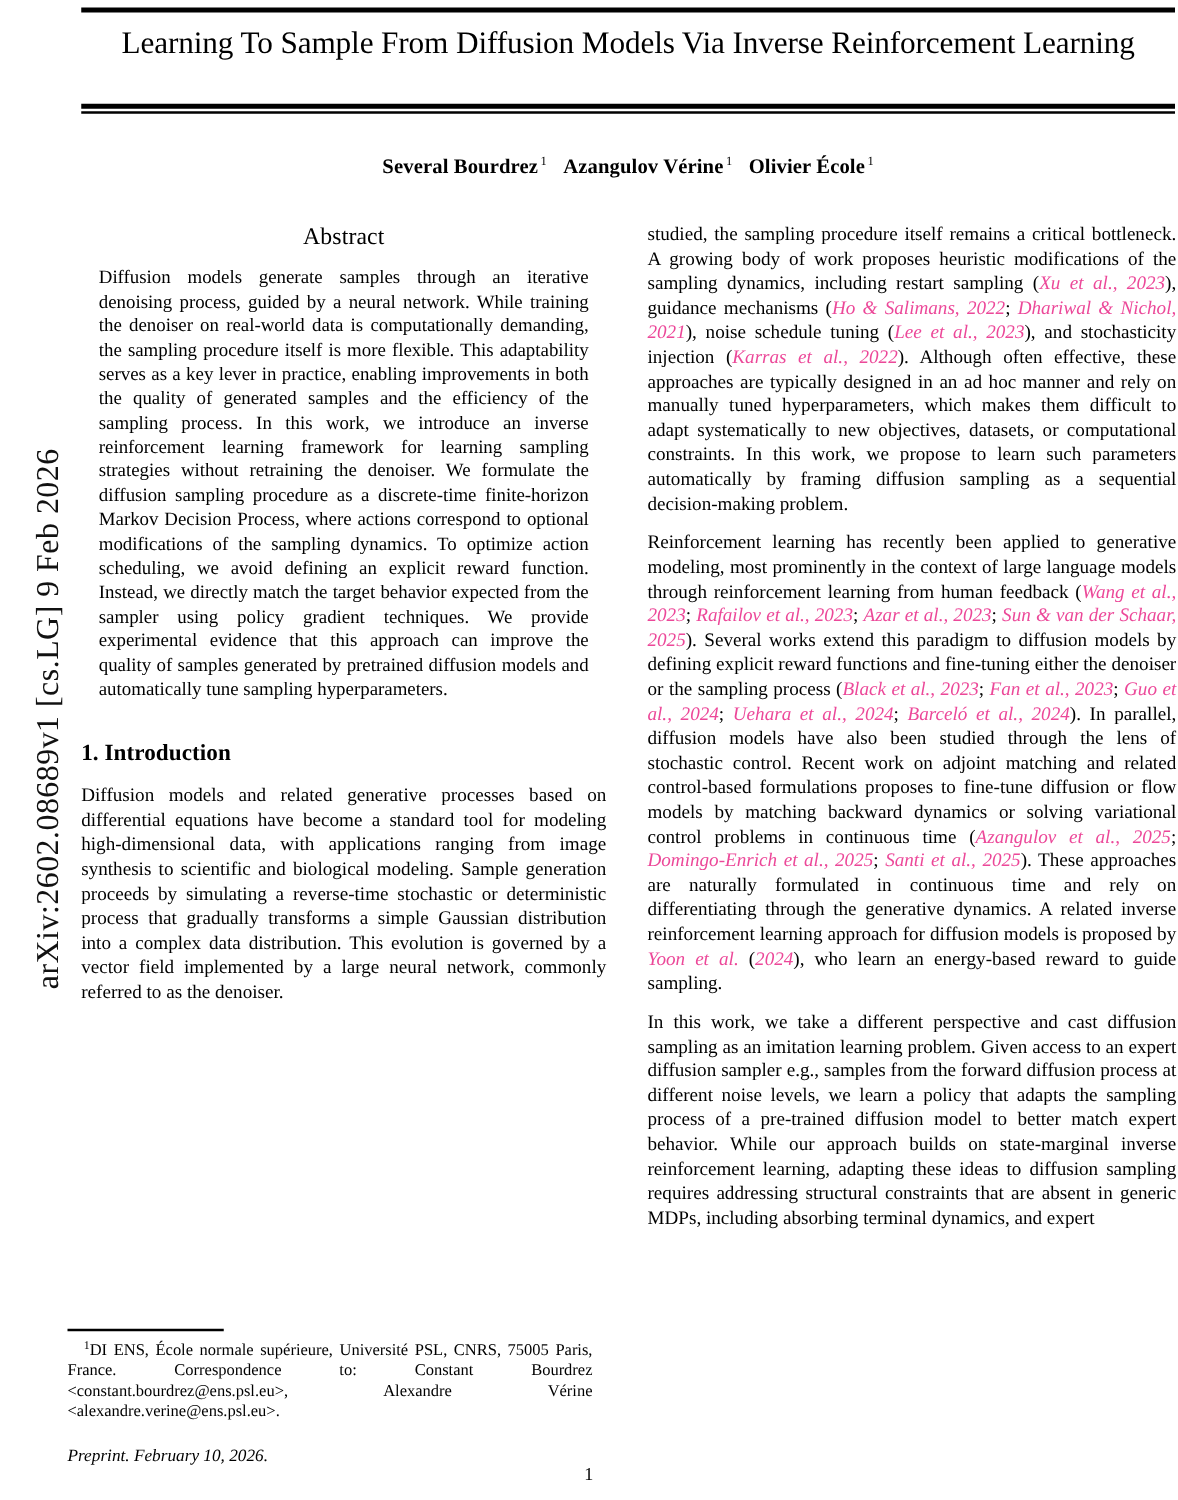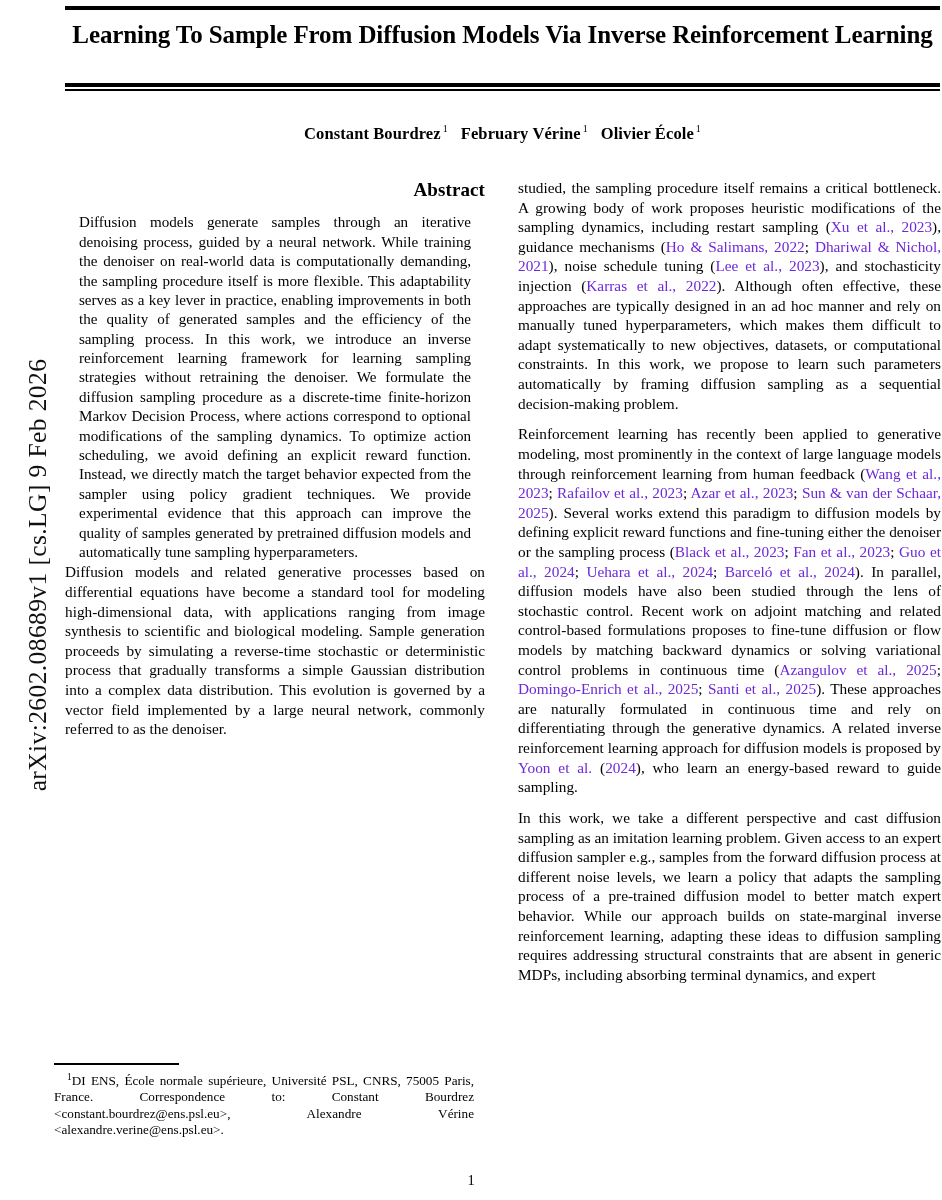--- a/index.html
+++ b/index.html
@@ -67,21 +67,21 @@
   
   .title-block {
     position: absolute;
     left: 65px;
     top: 20px;
     width: 875px;
     text-align: center;
   }
   .paper-title {
     font-size: 25px;
-    font-weight: bold;
+    font-weight: normal;
     line-height: 1.18;
     letter-spacing: -0.1px;
     margin: 0;
   }
 
   
   .authors {
     position: absolute;
     left: 65px;
     top: 123px;
@@ -107,23 +107,23 @@
     font-size: 15.3px;
     line-height: 1.282;
     text-align: justify;
     text-justify: inter-word;
     hyphens: none;
   }
   .col-left  { left: 65px;  width: 420px; }
   .col-right { left: 518px; width: 423px; }
 
   .abstract-head {
-    text-align: right;
+    text-align: center;
     font-size: 19px;
-    font-weight: bold;
+    font-weight: normal;
     margin: 0 0 11px 0;
     letter-spacing: 0.1px;
   }
   .abstract-body {
     margin: 0;
     padding: 0 14px 0 14px;
     text-align: justify;
     font-size: 15.1px;
     line-height: 1.285;
   }
@@ -133,21 +133,21 @@
     font-weight: bold;
     margin: 30px 0 11px 0;
     letter-spacing: 0.05px;
   }
   p.para {
     margin: 0 0 11px 0;
     text-align: justify;
   }
   p.para:last-child { margin-bottom: 0; }
 
-  .cite { color: #6d28d9; }
+  .cite { color: #ec4899; font-style: italic; }
   .ital { }
 
   
   .footnote-wrap {
     position: absolute;
     left: 54px;
     top: 1063px;
     width: 420px;
   }
   .footnote-rule {
@@ -193,36 +193,38 @@
 
   <div class="rule-top"></div>
 
   <div class="title-block">
     <h1 class="paper-title">Learning To Sample From Diffusion Models Via Inverse Reinforcement Learning</h1>
   </div>
 
   <div class="rule-under-title"></div>
 
   <div class="authors">
-    <span><span>Constant Bourdrez</span><sup class="aff">1</sup></span><span class="sep"></span><span><span>February Vérine</span><sup class="aff">1</sup></span><span class="sep"></span><span><span>Olivier École</span><sup class="aff">1</sup></span>
+    <span><span>Several Bourdrez</span><sup class="aff">1</sup></span><span class="sep"></span><span><span>Azangulov Vérine</span><sup class="aff">1</sup></span><span class="sep"></span><span><span>Olivier École</span><sup class="aff">1</sup></span>
   </div>
 
   <div class="col col-left">
 
     <div class="abstract-head">Abstract</div>
     <p class="abstract-body">Diffusion models generate samples through an iterative denoising process, guided by a neural network. While training the denoiser on real-world data is computationally demanding, the sampling procedure itself is more flexible. This adaptability serves as a key lever in practice, enabling improvements in both the quality of generated samples and the efficiency of the sampling process. In this work, we introduce an inverse reinforcement learning framework for learning sampling strategies without retraining the denoiser. We formulate the diffusion sampling procedure as a discrete-time finite-horizon Markov Decision Process, where actions correspond to optional modifications of the sampling dynamics. To optimize action scheduling, we avoid defining an explicit reward function. Instead, we directly match the target behavior expected from the sampler using policy gradient techniques. We provide experimental evidence that this approach can improve the quality of samples generated by pretrained diffusion models and automatically tune sampling hyperparameters.</p>
 
+    <div class="section-head">1. Introduction</div>
 
     <p class="para">Diffusion models and related generative processes based on differential equations have become a standard tool for modeling high-dimensional data, with applications ranging from image synthesis to scientific and biological modeling. Sample generation proceeds by simulating a reverse-time stochastic or deterministic process that gradually transforms a simple Gaussian distribution into a complex data distribution. This evolution is governed by a vector field implemented by a large neural network, commonly referred to as the denoiser.</p>
 
   </div>
 
   <div class="footnote-wrap">
     <div class="footnote-rule"></div>
     <p class="footnote"><span class="indent"></span><sup>1</sup><span>DI ENS, École normale supérieure, Université PSL, CNRS, 75005 Paris, France. Correspondence to: Constant Bourdrez &lt;constant.bourdrez@ens.psl.eu&gt;, Alexandre Vérine &lt;alexandre.verine@ens.psl.eu&gt;.</span></p>
+    <div class="preprint">Preprint. February 10, 2026.</div>
   </div>
 
   <div class="col col-right">
 
     <p class="para"><span>studied, the sampling procedure itself remains a critical bottleneck. A growing body of work proposes heuristic modifications of the sampling dynamics, including restart sampling (</span><span class="cite">Xu et al., 2023</span><span>), guidance mechanisms (</span><span class="cite">Ho &amp; Salimans, 2022</span><span>; </span><span class="cite">Dhariwal &amp; Nichol, 2021</span><span>), noise schedule tuning (</span><span class="cite">Lee et al., 2023</span><span>), and stochasticity injection (</span><span class="cite">Karras et al., 2022</span><span>). Although often effective, these approaches are typically designed in an ad hoc manner and rely on manually tuned hyperparameters, which makes them difficult to adapt systematically to new objectives, datasets, or computational constraints. In this work, we propose to learn such parameters automatically by framing diffusion sampling as a sequential decision-making problem.</span></p>
 
     <p class="para"><span>Reinforcement learning has recently been applied to generative modeling, most prominently in the context of large language models through reinforcement learning from human feedback (</span><span class="cite">Wang et al., 2023</span><span>; </span><span class="cite">Rafailov et al., 2023</span><span>; </span><span class="cite">Azar et al., 2023</span><span>; </span><span class="cite">Sun &amp; van der Schaar, 2025</span><span>). Several works extend this paradigm to diffusion models by defining explicit reward functions and fine-tuning either the denoiser or the sampling process (</span><span class="cite">Black et al., 2023</span><span>; </span><span class="cite">Fan et al., 2023</span><span>; </span><span class="cite">Guo et al., 2024</span><span>; </span><span class="cite">Uehara et al., 2024</span><span>; </span><span class="cite">Barceló et al., 2024</span><span>). In parallel, diffusion models have also been studied through the lens of stochastic control. Recent work on adjoint matching and related control-based formulations proposes to fine-tune diffusion or flow models by matching backward dynamics or solving variational control problems in continuous time (</span><span class="cite">Azangulov et al., 2025</span><span>; </span><span class="cite">Domingo-Enrich et al., 2025</span><span>; </span><span class="cite">Santi et al., 2025</span><span>). These approaches are naturally formulated in continuous time and rely on differentiating through the generative dynamics. A related inverse reinforcement learning approach for diffusion models is proposed by </span><span class="cite">Yoon et al.</span><span> (</span><span class="cite">2024</span><span>), who learn an energy-based reward to guide sampling.</span></p>
 
     <p class="para"><span>In this work, we take a different perspective and cast diffusion sampling as an imitation learning problem. Given access to an expert diffusion sampler </span><span class="ital">e.g.</span><span>, samples from the forward diffusion process at different noise levels, we learn a policy that adapts the sampling process of a pre-trained diffusion model to better match expert behavior. While our approach builds on state-marginal inverse reinforcement learning, adapting these ideas to diffusion sampling requires addressing structural constraints that are absent in generic MDPs, including absorbing terminal dynamics, and expert</span></p>
   </div>

